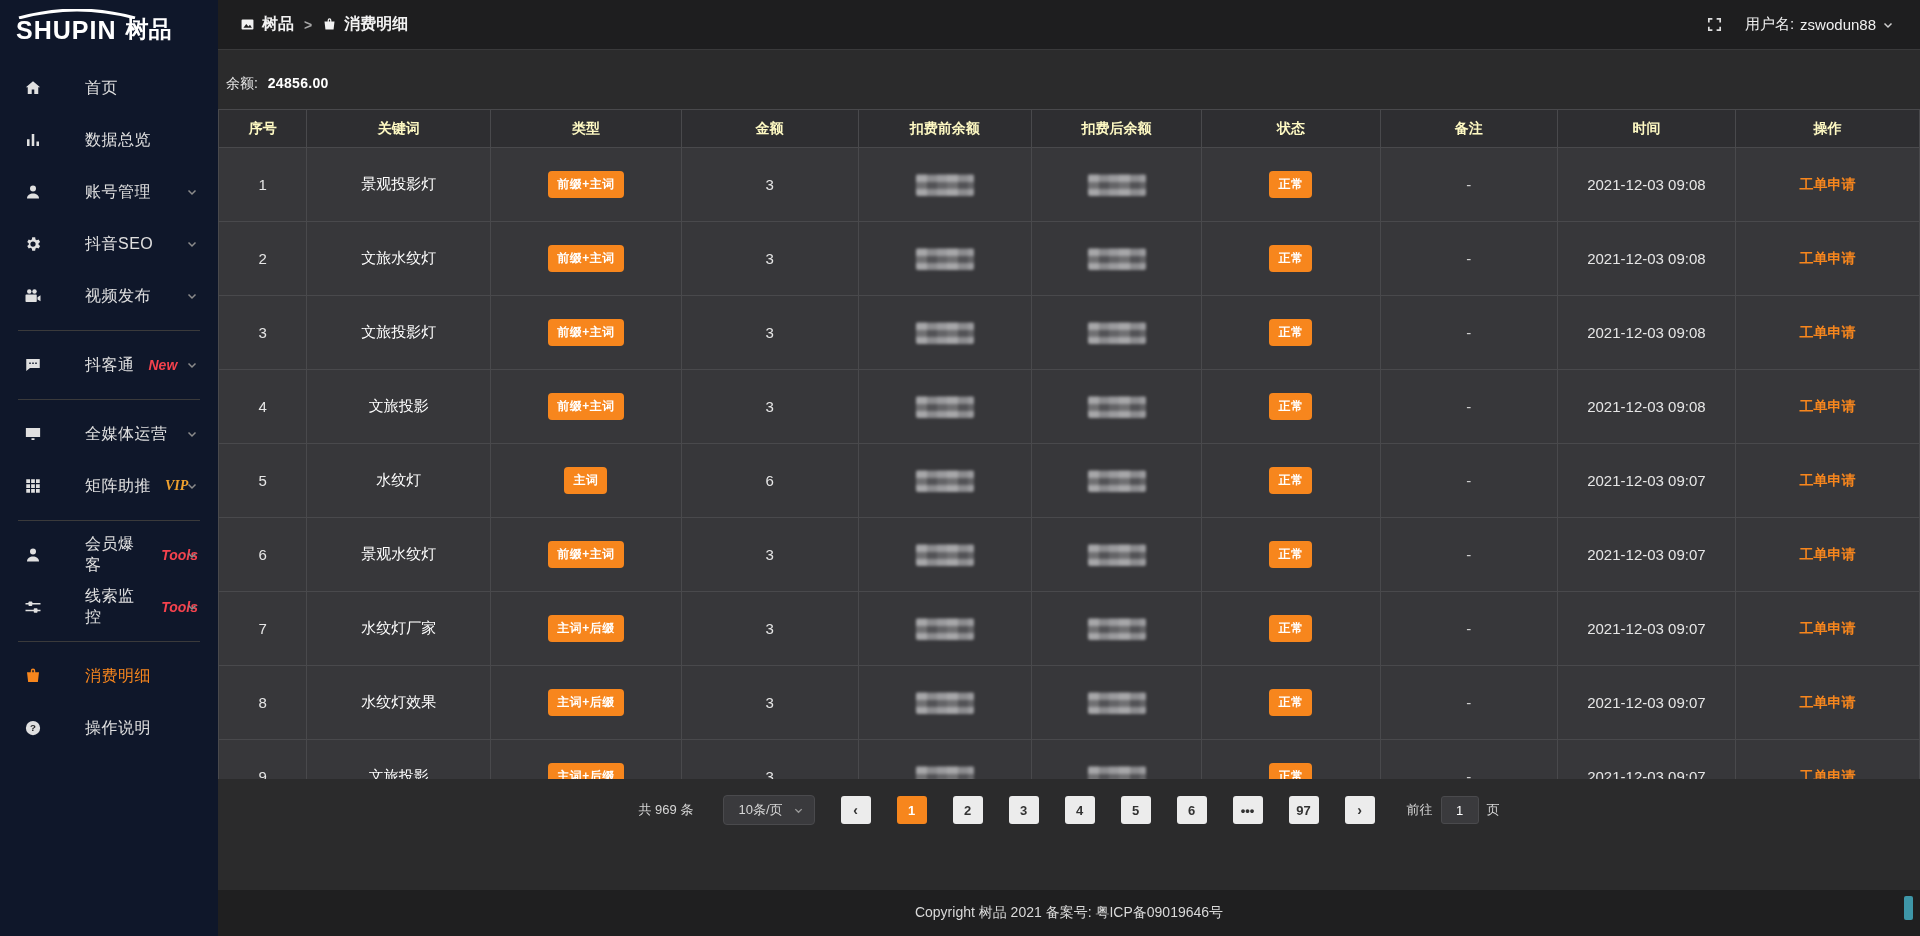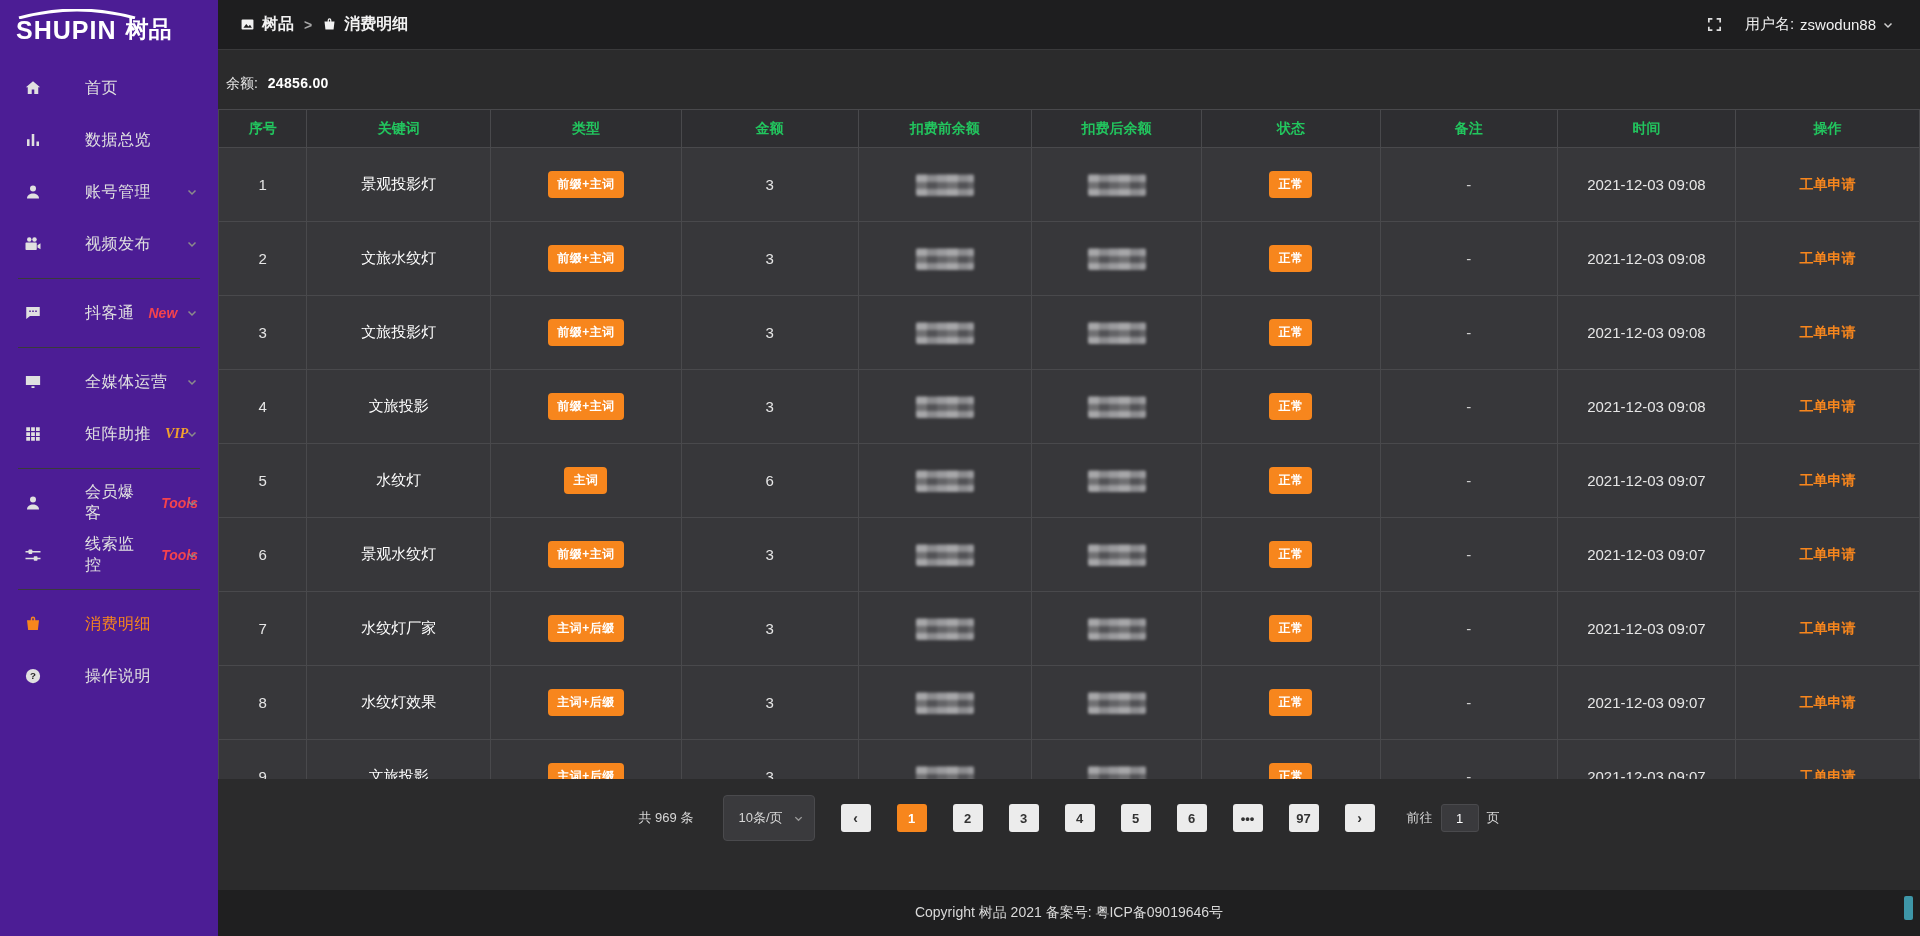--- a/index.html
+++ b/index.html
@@ -1,21 +1,21 @@
 <!DOCTYPE html>
 <html><head>
 <meta charset="utf-8">
 <style>
   * { margin:0; padding:0; box-sizing:border-box; }
   html,body { width:1920px; height:936px; overflow:hidden; background:#2b2b2c;
     font-family:"Liberation Sans", sans-serif; color:#e3e3e3; }
 
   
   .sidebar { position:absolute; left:0; top:0; width:218px; height:936px;
-    background:#4c1d95; z-index:5; }
+    background:#0f172a; z-index:5; }
   .logo { height:52px; display:flex; align-items:center; padding-left:16px; }
   .logo-en { position:relative; padding-top:8px; }
   .logo-arc { position:absolute; top:1px; left:0; }
   .logo-en span { font-size:25px; font-weight:800; letter-spacing:1px; color:#fff; }
   .logo-cn { font-size:23px; font-weight:700; color:#fff; margin-left:9px; padding-top:6px; }
 
   .nav { padding-top:10px; }
   .s-item { height:52px; display:flex; align-items:center; padding:0 20px 0 24px;
     cursor:pointer; color:#e0e0e0; position:relative; }
   .s-ico { width:18px; height:18px; margin-right:13px; display:inline-flex; flex:none; }
@@ -46,38 +46,38 @@
   .user-box svg { width:12px; height:12px; color:#cfcfcf; }
 
   
   .main { position:absolute; left:218px; top:51px; right:0; bottom:0; }
   .balance { margin:24px 0 0 8px; font-size:14px; color:#e8e8e8; }
   .balance b { font-size:14px; color:#fff; margin-left:6px; letter-spacing:.3px; }
 
   .table-wrap { margin-top:16px; max-height:670px; overflow:hidden; }
   table { width:100%; border-collapse:collapse; table-layout:fixed; }
   th, td { border:1px solid #49494c; text-align:center; }
-  th { background:#2e2e31; height:38px; font-size:14px; font-weight:700; color:#22c55e; }
+  th { background:#2e2e31; height:38px; font-size:14px; font-weight:700; color:#fef9c3; }
   td { background:#37373a; height:74px; font-size:15px; color:#e6e6e6; }
   td.kw { color:#fff; }
   .badge { display:inline-block; background:#f7861d; color:#fff; font-size:12px;
     font-weight:700; padding:5px 9px; border-radius:4px; letter-spacing:.5px; }
   .blur-block { width:58px; height:22px; margin:0 auto; border-radius:2px; opacity:.85;
     filter:blur(1.6px);
     background:
       repeating-linear-gradient(0deg, rgba(255,255,255,.30) 0 7px, rgba(0,0,0,.22) 7px 14px),
       repeating-linear-gradient(90deg, #9d9da0 0 11px, #707074 11px 21px, #8a8a8e 21px 31px); }
   .dash { color:#cfcfcf; }
   .action-link { color:#f7861d; font-size:14px; font-weight:700; text-decoration:none; cursor:pointer; }
 
   
   .pagination { margin-top:16px; display:flex; align-items:center; justify-content:center; gap:26px; }
   .pg-total { font-size:13px; color:#d6d6d6; margin-right:4px; }
   .pg-size { display:flex; align-items:center; gap:10px; background:#3a3a3d;
-    border:1px solid #4a4a4d; border-radius:4px; height:46px; padding:0 10px 0 14px;
+    border:1px solid #4a4a4d; border-radius:4px; height:30px; padding:0 10px 0 14px;
     font-size:13px; color:#d6d6d6; cursor:pointer; }
   .pg-size svg { width:11px; height:11px; color:#9a9a9a; }
   .pg-btn { min-width:30px; height:28px; border:none; border-radius:3px; background:#ececec;
     color:#333; font-size:13px; font-weight:700; cursor:pointer; padding:0 6px;
     font-family:"Liberation Sans", sans-serif; }
   .pg-btn.arrow { font-size:14px; }
   .pg-btn.active { background:#f7861d; color:#fff; }
   .pg-goto { display:flex; align-items:center; gap:8px; font-size:13px; color:#d6d6d6; margin-left:6px; }
   .goto-input { width:38px; height:28px; background:#3a3a3d; border:1px solid #4a4a4d;
     border-radius:3px; color:#fff; text-align:center; font-size:13px;
@@ -122,20 +122,33 @@
       <span class="s-label">数据总览</span>
     </div>
     <div class="s-item">
       <span class="s-ico">
           <svg viewBox="0 0 24 24" fill="currentColor">
             <circle cx="12" cy="7.3" r="4"></circle>
             <path d="M4 20.5c0-4.2 4-6.6 8-6.6s8 2.4 8 6.6z"></path>
           </svg>
         </span>
       <span class="s-label">账号管理</span>
+      <span class="s-chev">
+          <svg viewBox="0 0 24 24" fill="none" stroke="currentColor" stroke-width="3">
+            <path d="M5 9l7 7 7-7"></path>
+          </svg>
+        </span>
+    </div>
+    <div class="s-item">
+      <span class="s-ico">
+          <svg viewBox="0 0 24 24" fill="currentColor">
+            <path d="M19.4 13a7.5 7.5 0 000-2l2.1-1.6-2-3.5-2.5 1a7.6 7.6 0 00-1.7-1L14.9 3h-4l-.4 2.9c-.6.2-1.2.6-1.7 1l-2.5-1-2 3.5L6.4 11a7.5 7.5 0 000 2l-2.1 1.6 2 3.5 2.5-1c.5.4 1.1.8 1.7 1l.4 2.9h4l.4-2.9c.6-.2 1.2-.6 1.7-1l2.5 1 2-3.5zM12 15.5A3.5 3.5 0 1115.5 12 3.5 3.5 0 0112 15.5z"></path>
+          </svg>
+        </span>
+      <span class="s-label">抖音SEO</span>
       <span class="s-chev">
           <svg viewBox="0 0 24 24" fill="none" stroke="currentColor" stroke-width="3">
             <path d="M5 9l7 7 7-7"></path>
           </svg>
         </span>
     </div>
     <div class="s-item">
       <span class="s-ico">
           <svg viewBox="0 0 24 24" fill="currentColor">
             <circle cx="7" cy="6" r="3"></circle>

